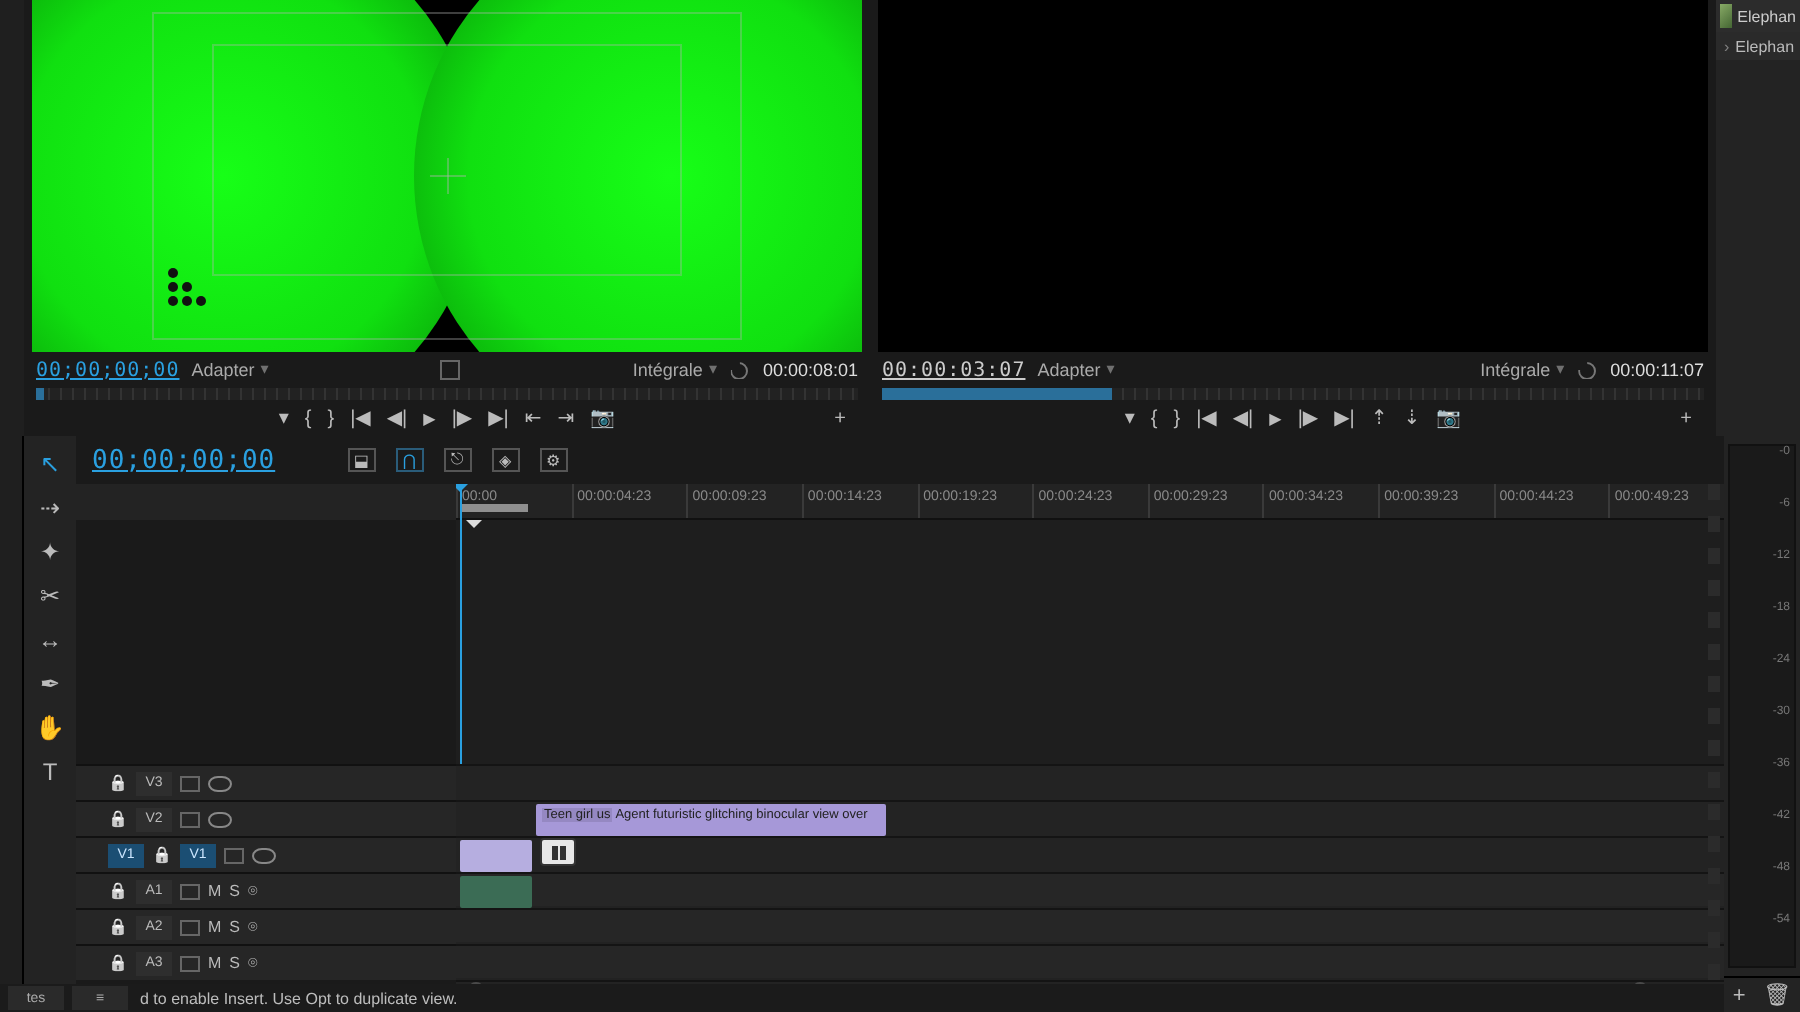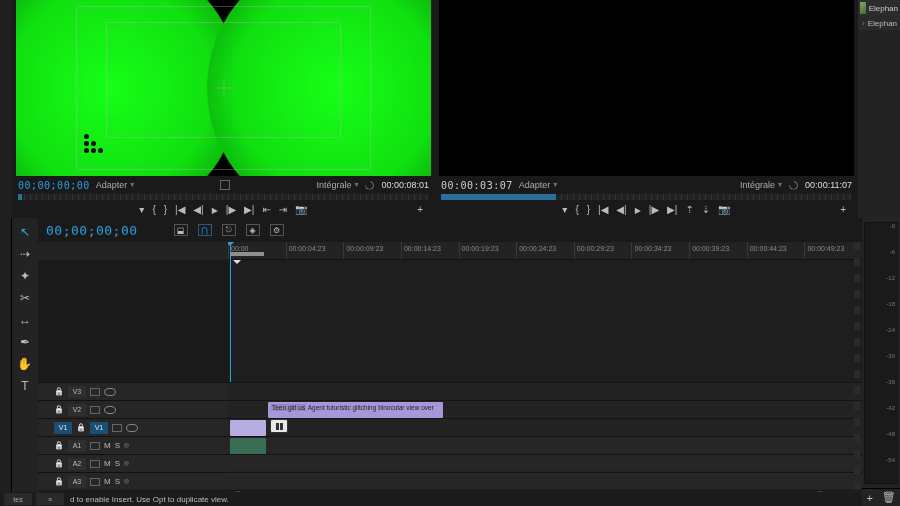--- a/index.html
+++ b/index.html
@@ -18,21 +18,21 @@
 .crosshair-v { position: absolute; left: 50%; top: 50%; width: 1px; height: 18px; background: rgba(180,180,180,0.4); transform: translate(-50%,-50%); }
 .binoc { position: absolute; inset: 0; }
 .binoc .lens { position: absolute; width: 62%; height: 150%; border-radius: 50%; background: radial-gradient(circle, #17ff17 0%, #10e010 55%, #0aa80a 80%, #055805 100%); top: -25%; }
 .binoc .lens.left  { left: -8%; }
 .binoc .lens.right { right: -8%; }
 .anchor-dots { position: absolute; left: 68px; bottom: 22px; display: grid; grid-template-columns: repeat(3, 6px); grid-auto-rows: 6px; gap: 1px; }
 .anchor-dots span { width: 5px; height: 5px; border-radius: 50%; background: #111; }
 
 .monitor-ctrl { height: 42px; display: flex; flex-direction: column; gap: 2px; padding: 2px 6px 0 6px; }
 .ctrl-top { display: flex; align-items: center; gap: 6px; font-size: 9px; color: #9c9c9c; height: 14px;}
-.timecode { color: #2aa0e0; font-size: 10px; letter-spacing: .5px; font-family: ui-monospace, Menlo, monospace; }
+.timecode { color: #2aa0e0; font-size: 10px; letter-spacing: .5px; font-family: ui-monospace, Menlo, monospace; text-decoration: underline; }
 .ctrl-top .spacer { flex: 1; }
 .mini-dd { display: inline-flex; gap: 3px; color: #aaa; }
 .mini-chev { font-size: 8px; opacity: .6; }
 .mini-icon { width: 10px; height: 10px; border: 1px solid #666; }
 .wrench { width: 11px; height: 11px; position: relative; }
 .wrench::before { content:""; position:absolute; inset:1px; border:1px solid #777; border-radius:50%; clip-path: polygon(50% 0,100% 0,100% 100%,0 100%,0 50%,50% 50%); }
 
 .ruler-bar { height: 6px; background: linear-gradient(to right, #333 0 1px, transparent 1px) 0 0/6px 100%, #222; position: relative; }
 .ruler-bar .blue { position: absolute; left: 0; top: 0; height: 100%; background: #2a6f9a; }
 .transport { height: 16px; display: flex; align-items: center; gap: 8px; justify-content: center; color: #bbb; position: relative; }

